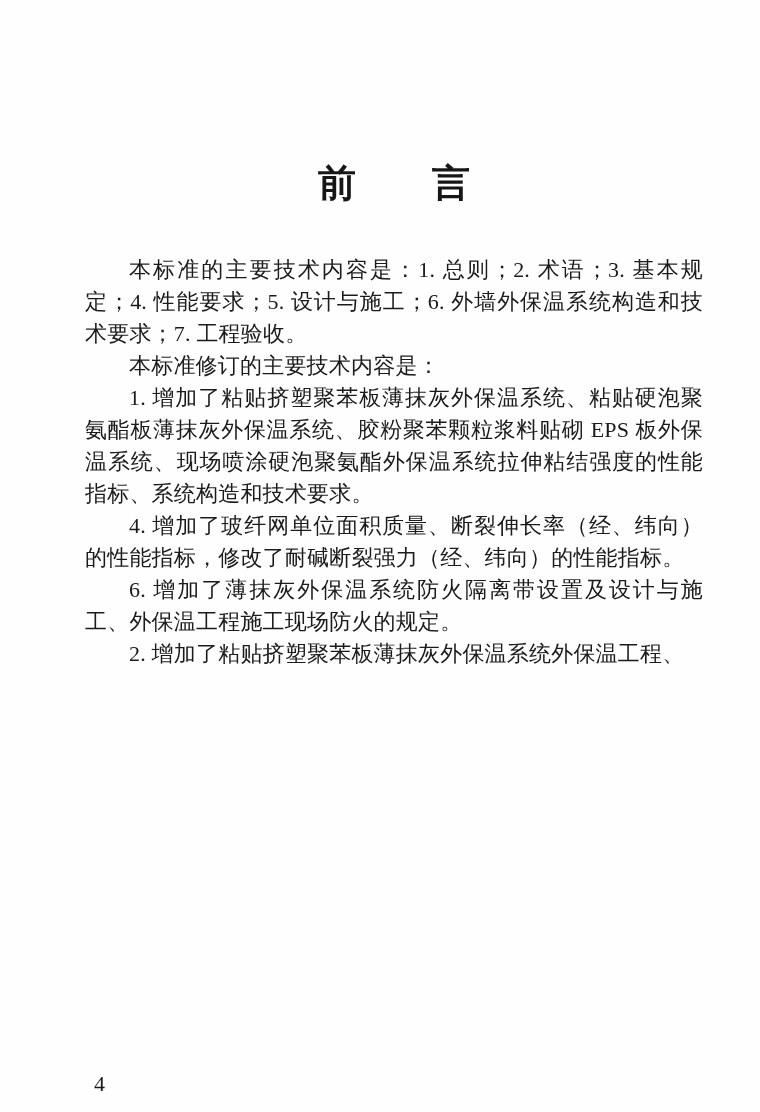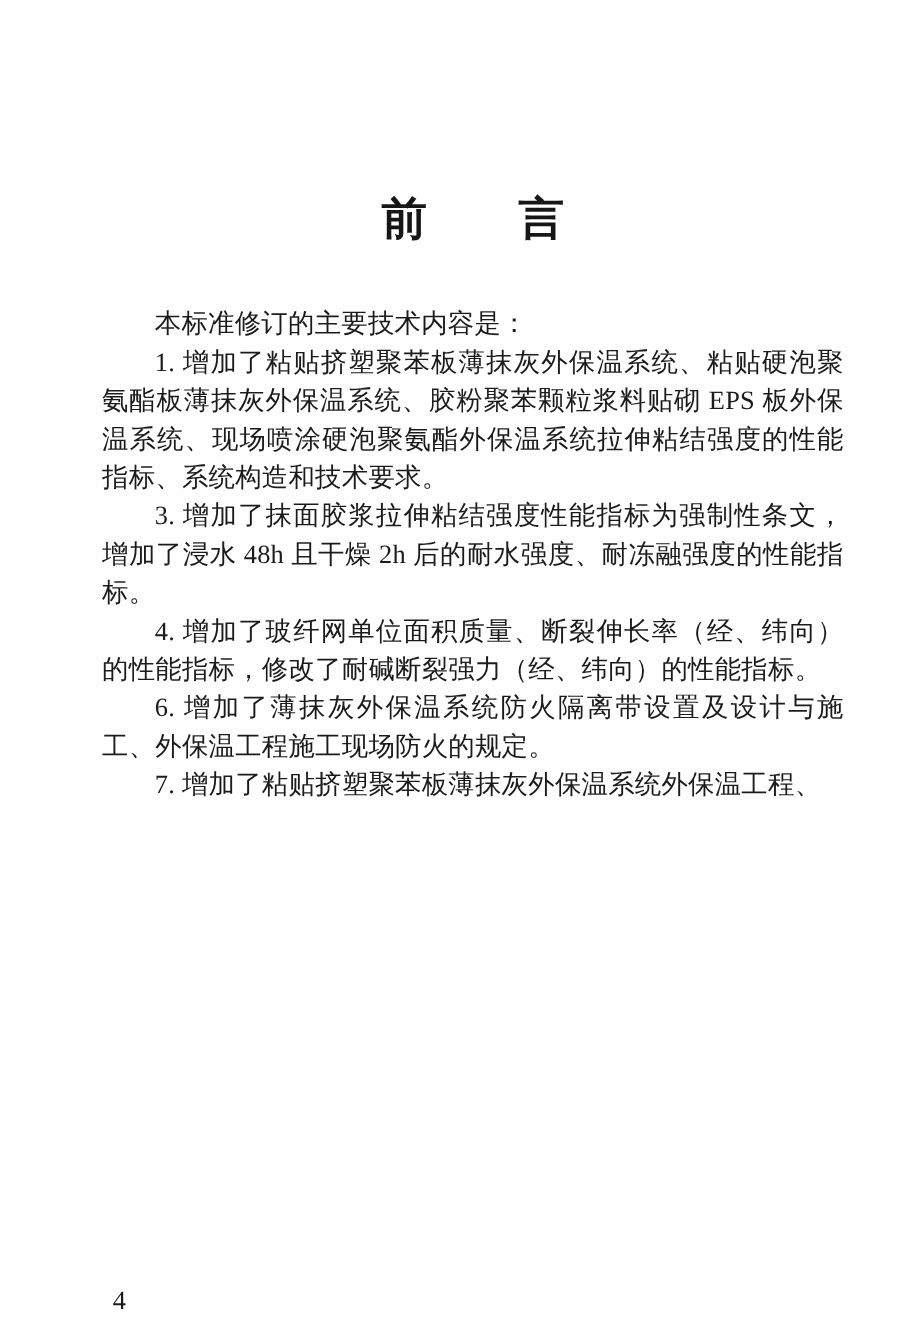--- a/index.html
+++ b/index.html
@@ -49,22 +49,22 @@
     color: #1b1b1b;
   }
 </style>
 </head>
 <body>
 
 <div class="page">
   <div class="content">
     <h1 class="doc-title">前　　言</h1>
 
+    <p class="para">本标准的主要技术内容是：1. 总则；2. 术语；3. 基本规定；4. 性能要求；5. 设计与施工；6. 外墙外保温系统构造和技术要求；7. 工程验收。</p>
     <p class="para">本标准修订的主要技术内容是：</p>
     <p class="para">1. 增加了粘贴挤塑聚苯板薄抹灰外保温系统、粘贴硬泡聚氨酯板薄抹灰外保温系统、胶粉聚苯颗粒浆料贴砌 EPS 板外保温系统、现场喷涂硬泡聚氨酯外保温系统拉伸粘结强度的性能指标、系统构造和技术要求。</p>
-    <p class="para">3. 增加了抹面胶浆拉伸粘结强度性能指标为强制性条文，增加了浸水 48h 且干燥 2h 后的耐水强度、耐冻融强度的性能指标。</p>
     <p class="para">4. 增加了玻纤网单位面积质量、断裂伸长率（经、纬向）的性能指标，修改了耐碱断裂强力（经、纬向）的性能指标。</p>
     <p class="para">6. 增加了薄抹灰外保温系统防火隔离带设置及设计与施工、外保温工程施工现场防火的规定。</p>
-    <p class="para">7. 增加了粘贴挤塑聚苯板薄抹灰外保温系统外保温工程、</p>
+    <p class="para">2. 增加了粘贴挤塑聚苯板薄抹灰外保温系统外保温工程、</p>
   </div>
 
   <div class="page-number">4</div>
 </div>
 
 </body></html>

